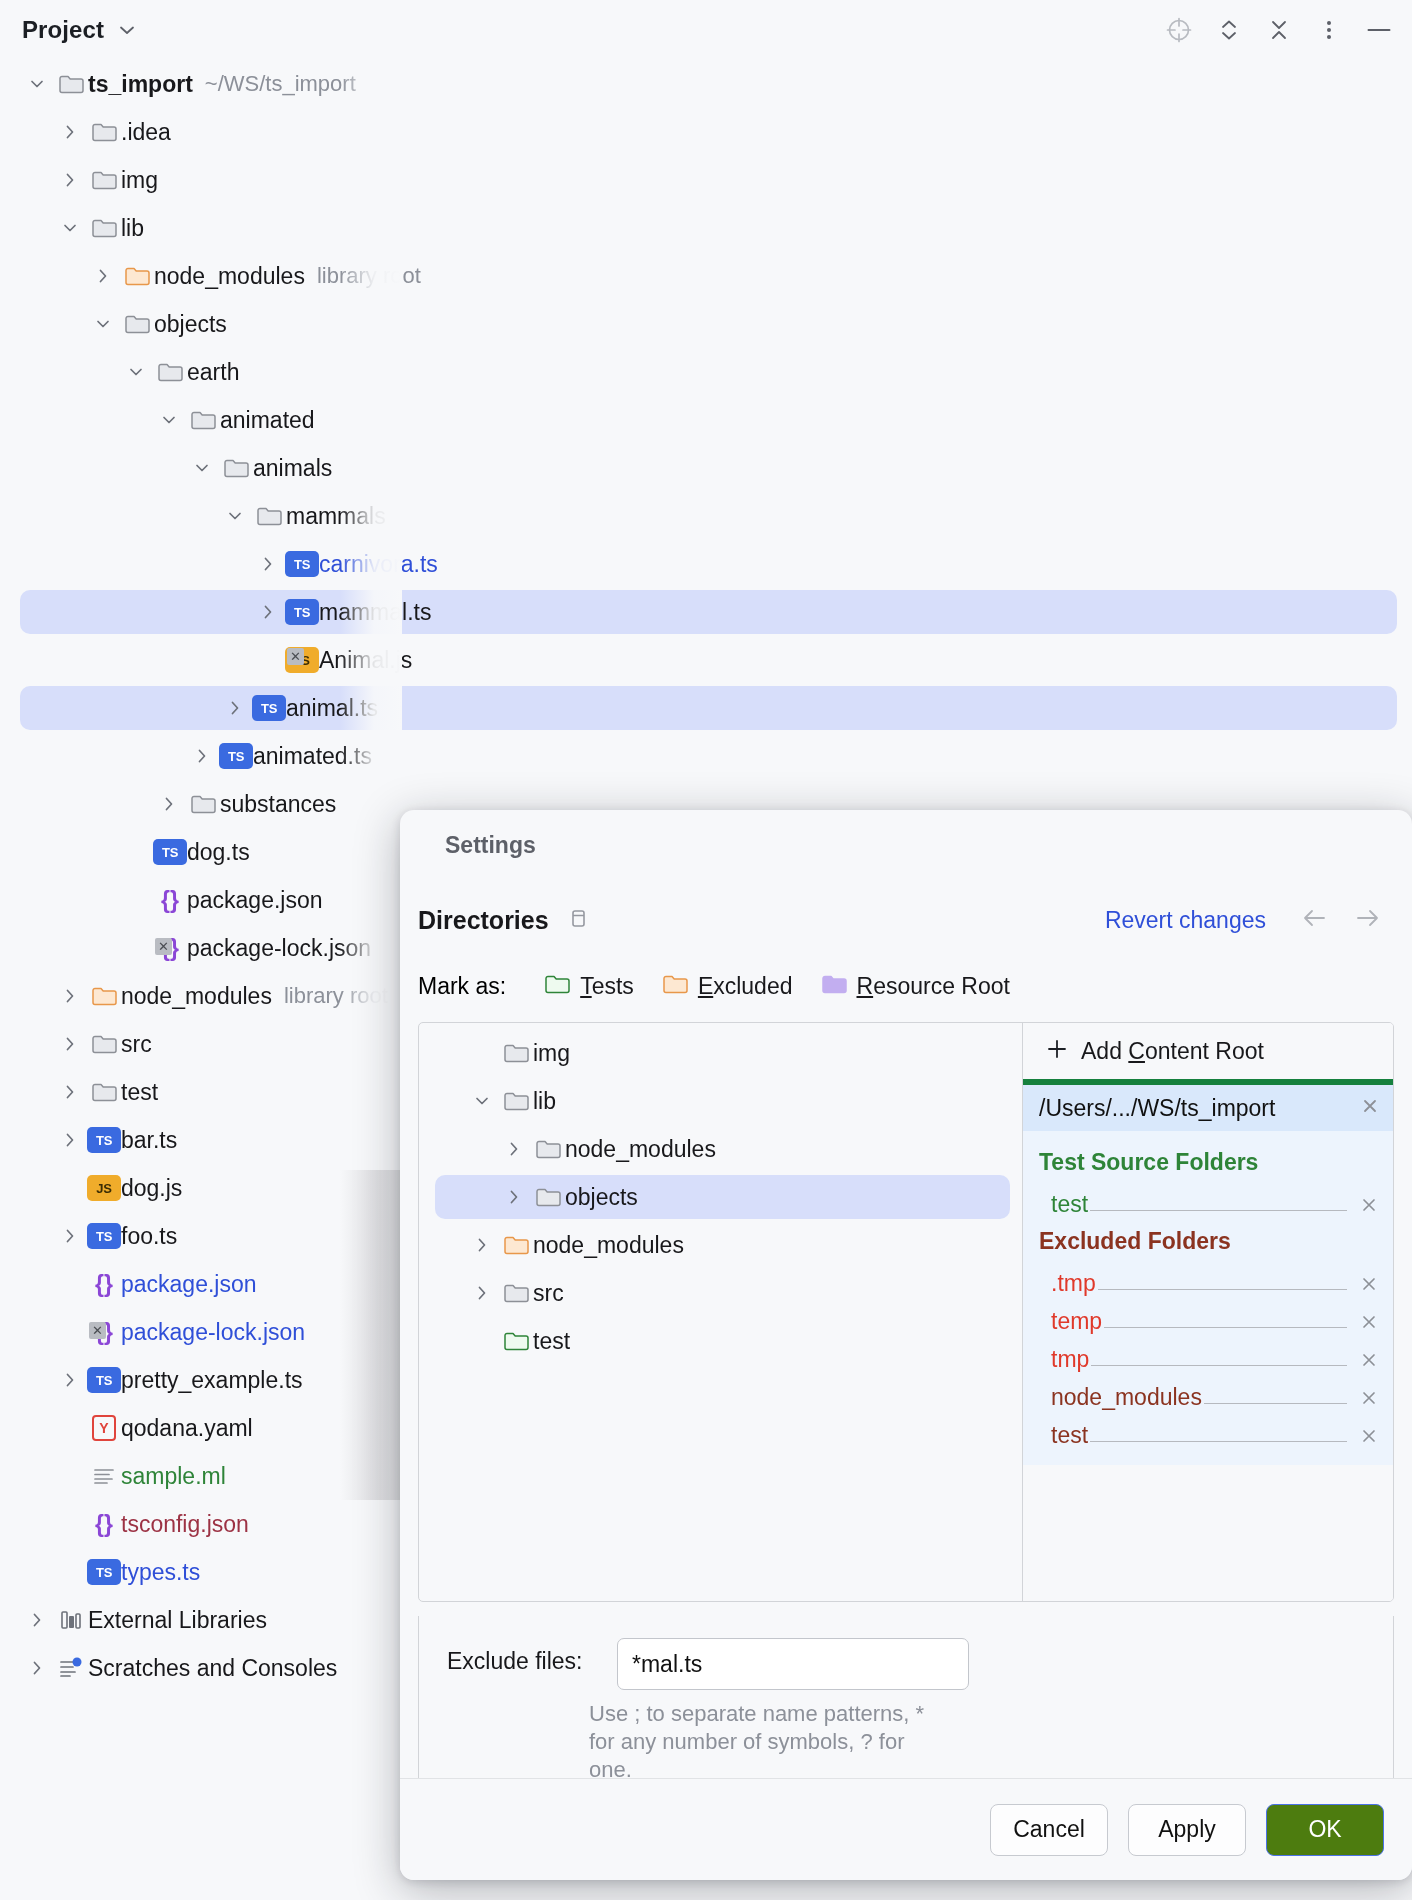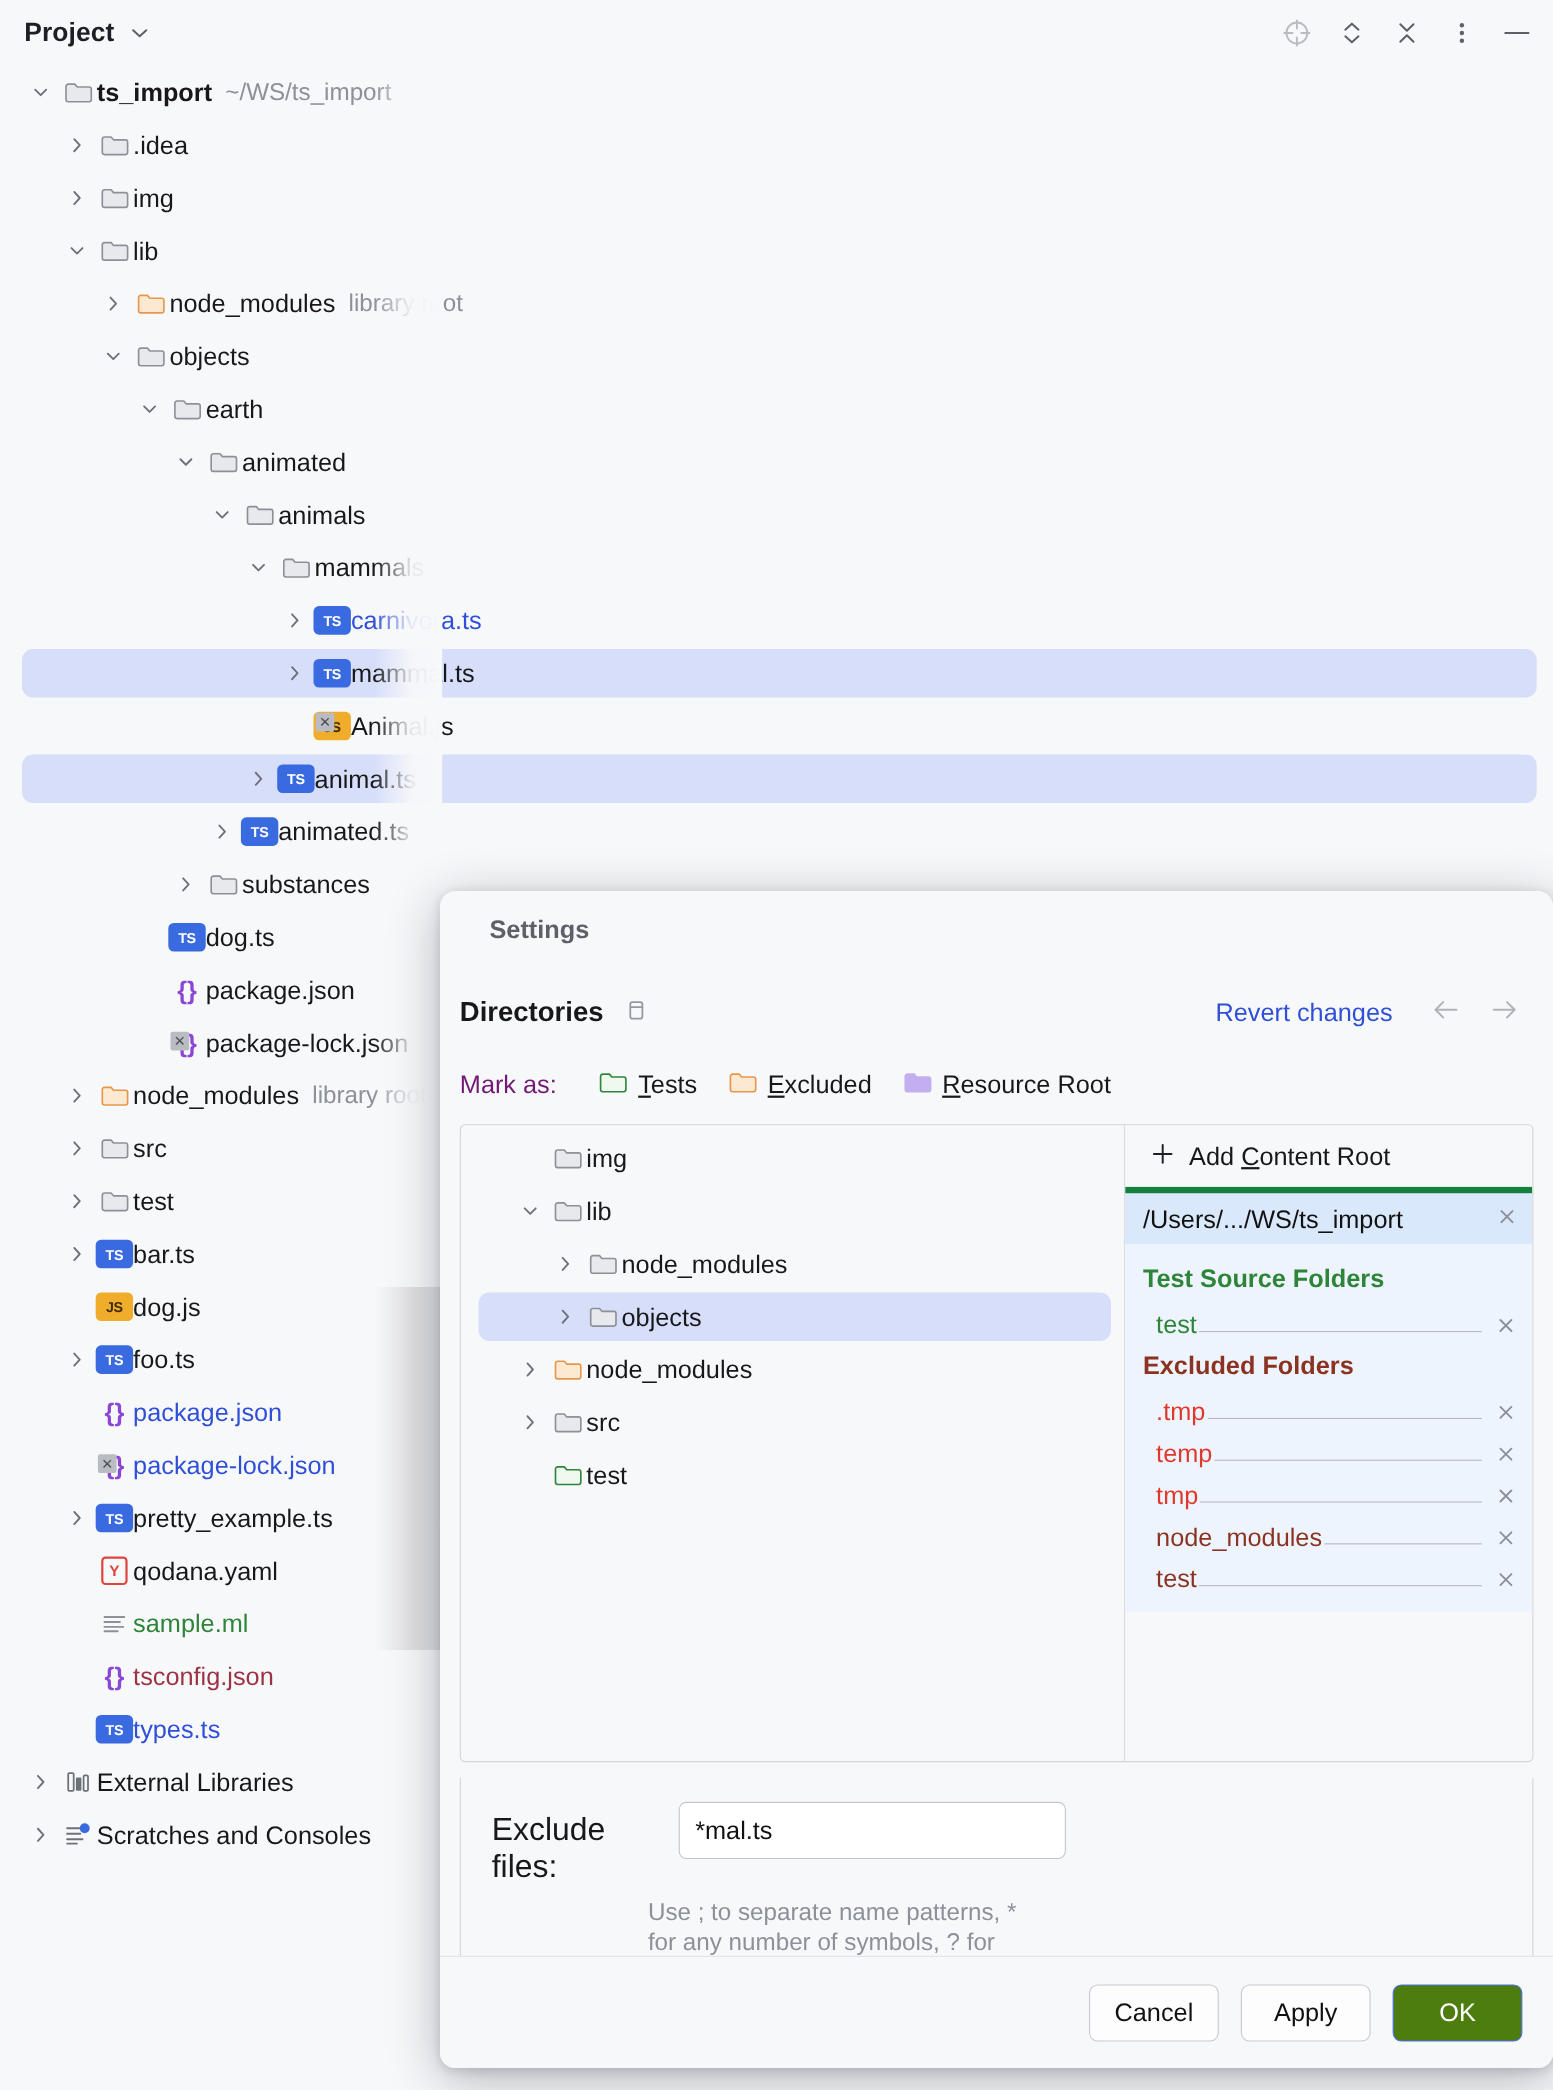--- a/index.html
+++ b/index.html
@@ -87,21 +87,21 @@
   .dlg-sub { position:absolute; left:18px; top:80px; right:18px; height:60px; display:flex; align-items:center; }
   .dlg-sub h2 { font-size:25px; font-weight:700; color:#18181b; }
   .dlg-sub .copy-ico { margin-left:18px; }
   .revert { margin-left:auto; font-size:23px; color:#2f4fd8; cursor:pointer; }
   .nav-arrows { display:flex; gap:22px; margin-left:34px; margin-right:12px; }
 
   .markas {
     position:absolute; left:18px; top:148px; right:18px; height:56px;
     display:flex; align-items:center;
   }
-  .markas-label { font-size:23px; color:#701a75; margin-right:38px; }
+  .markas-label { font-size:23px; color:#000000; margin-right:38px; }
   .mark-item { display:flex; align-items:center; gap:9px; margin-right:28px; cursor:pointer; }
   .mark-item span.t { font-size:23px; color:#18181b; }
   .mark-item span.t u { text-decoration-thickness:1.5px; text-underline-offset:2px; }
 
   .panels {
     position:absolute; left:18px; top:212px; width:976px; height:580px;
     border:1px solid #d2d4d8; border-radius:5px; background:#f7f8fa; display:flex; overflow:hidden;
   }
   .left-panel { width:604px; border-right:1px solid #d2d4d8; position:relative; }
   .right-panel { flex:1; position:relative; background:#f7f8fa; }
@@ -136,21 +136,21 @@
   .entry .nm.brown { color:#8b3320; }
   .entry .dots { flex:1; border-bottom:1px solid #b6b9bf; margin:0 10px 7px 2px; min-width: 30px;}
   .xbtn { width:24px; display:flex; align-items:center; justify-content:center; cursor:pointer; padding-bottom:3px;}
 
   .excl-files {
     position:absolute; left:18px; top:806px; width:976px; height: 200px;
     border-left:1px solid #d2d4d8; border-right:1px solid #d2d4d8; border-bottom:1px solid #d2d4d8;
     background:#f7f8fa; border-top:none;
   }
   .ef-row { display:flex; align-items:flex-start; padding: 22px 0 0 28px; }
-  .ef-label { font-size:29px; color:#18181b; width:170px; padding-top:10px; }
+  .ef-label { font-size:23px; color:#18181b; width:170px; padding-top:10px; }
   .ef-input {
     width:352px; height:52px; border:1px solid #c3c6cc; border-radius:7px; background:#fff;
     font-family:"Liberation Sans", sans-serif; font-size:23px; color:#111; padding:0 14px; outline:none;
   }
   .ef-note { width:352px; margin-left:170px; margin-top:10px; font-size:22px; color:#8c9099; line-height:1.28; }
 
   .dlg-footer {
     position:absolute; left:0; right:0; bottom:0; height:102px;
     border-top:1px solid #e1e3e6; background:#f7f8fa;
     display:flex; align-items:center; justify-content:flex-end; gap:20px; padding-right:28px;

